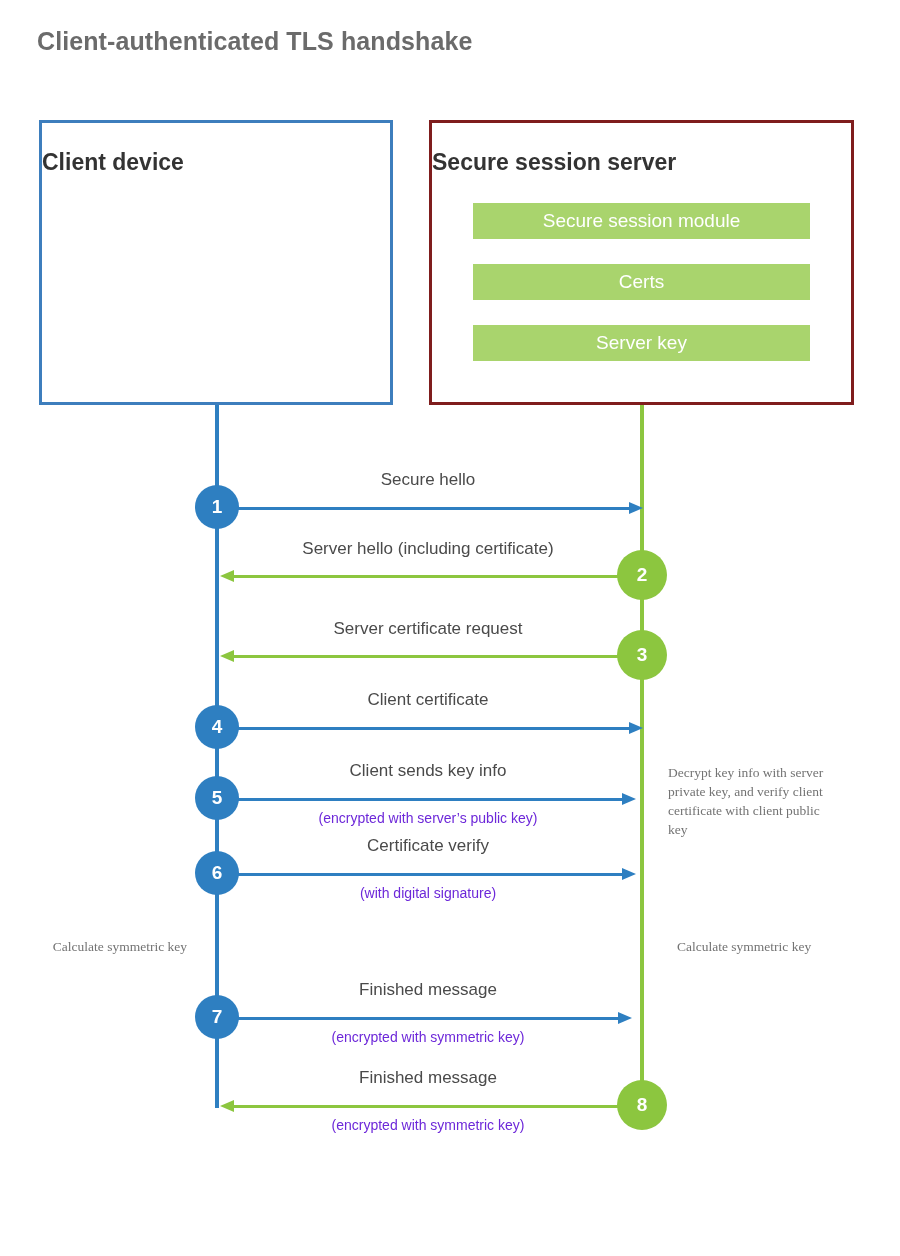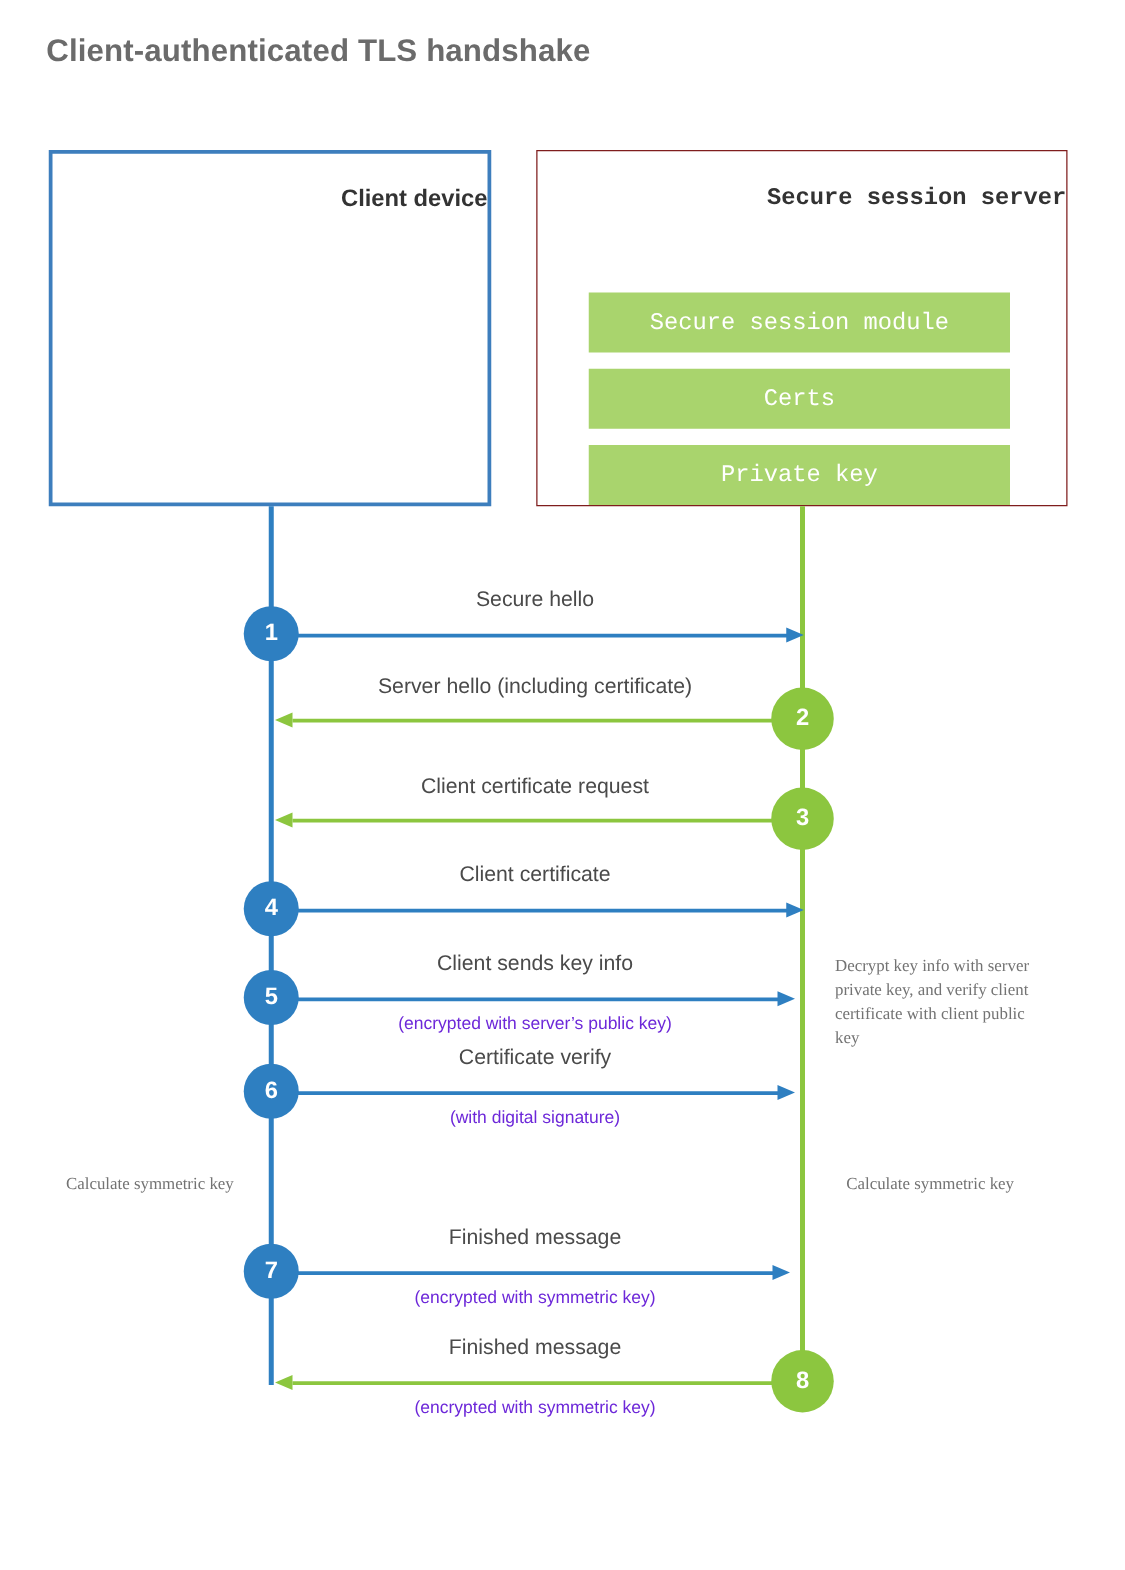--- a/index.html
+++ b/index.html
@@ -13,37 +13,37 @@
   
   #page-title{
     position:absolute;left:37px;top:27px;
     font-size:25px;font-weight:700;color:#6b6b6b;
     letter-spacing:.1px;white-space:nowrap;
   }
 
   
   .actor-box{position:absolute;background:#ffffff;box-sizing:border-box;}
   #client-box{left:39px;top:120px;width:354px;height:285px;border:3px solid #3d7ebd;}
-  #server-box{left:429px;top:120px;width:425px;height:285px;border:1px solid #7f1d1d;font-family:Liberation Mono, monospace;}
+  #server-box{left:429px;top:120px;width:425px;height:285px;border:3px solid #7f1d1d;}
 
   .actor-title{
-    position:absolute;left:0;right:0;top:26px;text-align:right;
-    font-size:19px;font-weight:700;color:#333333;
+    position:absolute;left:0;right:0;top:26px;text-align:left;
+    font-size:23px;font-weight:700;color:#333333;
   }
 
   #client-app{
     position:absolute;left:40px;top:76px;width:275px;height:176px;
     background:#5b9bd5;color:#ffffff;font-size:19px;font-weight:400;
     display:flex;align-items:center;justify-content:center;text-align:center;
     line-height:1.32;
   }
   .server-bar{
-    position:absolute;left:41px;width:337px;height:48px;
+    position:absolute;left:41px;width:337px;height:36px;
     background:#a9d46d;color:#ffffff;font-size:19px;font-weight:400;
-    display:flex;align-items:center;justify-content:center;text-align:center;margin-top:33px;
+    display:flex;align-items:center;justify-content:center;text-align:center;
   }
   #server-bar-0{top:80px;}
   #server-bar-1{top:141px;text-align:center;}
   #server-bar-2{top:202px;}
 
   
   .lifeline{position:absolute;width:4px;}
   #client-lifeline{left:215px;top:405px;height:703px;background:#2e7fc1;}
   #server-lifeline{left:640px;top:405px;height:700px;background:#8cc63f;}
 
@@ -89,21 +89,21 @@
   <div id="page-title">Client-authenticated TLS handshake</div>
 
   <div class="actor-box" id="client-box">
     <div class="actor-title">Client device</div>
   </div>
 
   <div class="actor-box" id="server-box">
     <div class="actor-title">Secure session server</div>
     <div class="server-bar" id="server-bar-0">Secure session module</div>
     <div class="server-bar" id="server-bar-1">Certs</div>
-    <div class="server-bar" id="server-bar-2">Private key</div>
+    <div class="server-bar" id="server-bar-2">Server key</div>
   </div>
 
   <div class="lifeline" id="client-lifeline"></div>
   <div class="lifeline" id="server-lifeline"></div>
 
   <div class="msg" style="top:507px;">
     <div class="msg-line blue" style="left:217px;width:415px;"></div>
     <div class="arrowhead right blue" style="left:629px;"></div>
     <div class="msg-label" style="left:168px;top:-37px;">Secure hello</div>
   </div>
@@ -112,21 +112,21 @@
   <div class="msg" style="top:575px;">
     <div class="msg-line green" style="left:234px;width:384px;"></div>
     <div class="arrowhead left green" style="left:220px;"></div>
     <div class="msg-label" style="left:168px;top:-36px;">Server hello (including certificate)</div>
   </div>
   <div class="step-circle green" style="left:617px;top:550px;width:50px;height:50px;">2</div>
 
   <div class="msg" style="top:655px;">
     <div class="msg-line green" style="left:234px;width:384px;"></div>
     <div class="arrowhead left green" style="left:220px;"></div>
-    <div class="msg-label" style="left:168px;top:-36px;">Client certificate request</div>
+    <div class="msg-label" style="left:168px;top:-36px;">Server certificate request</div>
   </div>
   <div class="step-circle green" style="left:617px;top:630px;width:50px;height:50px;">3</div>
 
   <div class="msg" style="top:727px;">
     <div class="msg-line blue" style="left:217px;width:415px;"></div>
     <div class="arrowhead right blue" style="left:629px;"></div>
     <div class="msg-label" style="left:168px;top:-37px;">Client certificate</div>
   </div>
   <div class="step-circle blue" style="left:195px;top:705px;width:44px;height:44px;">4</div>
 

